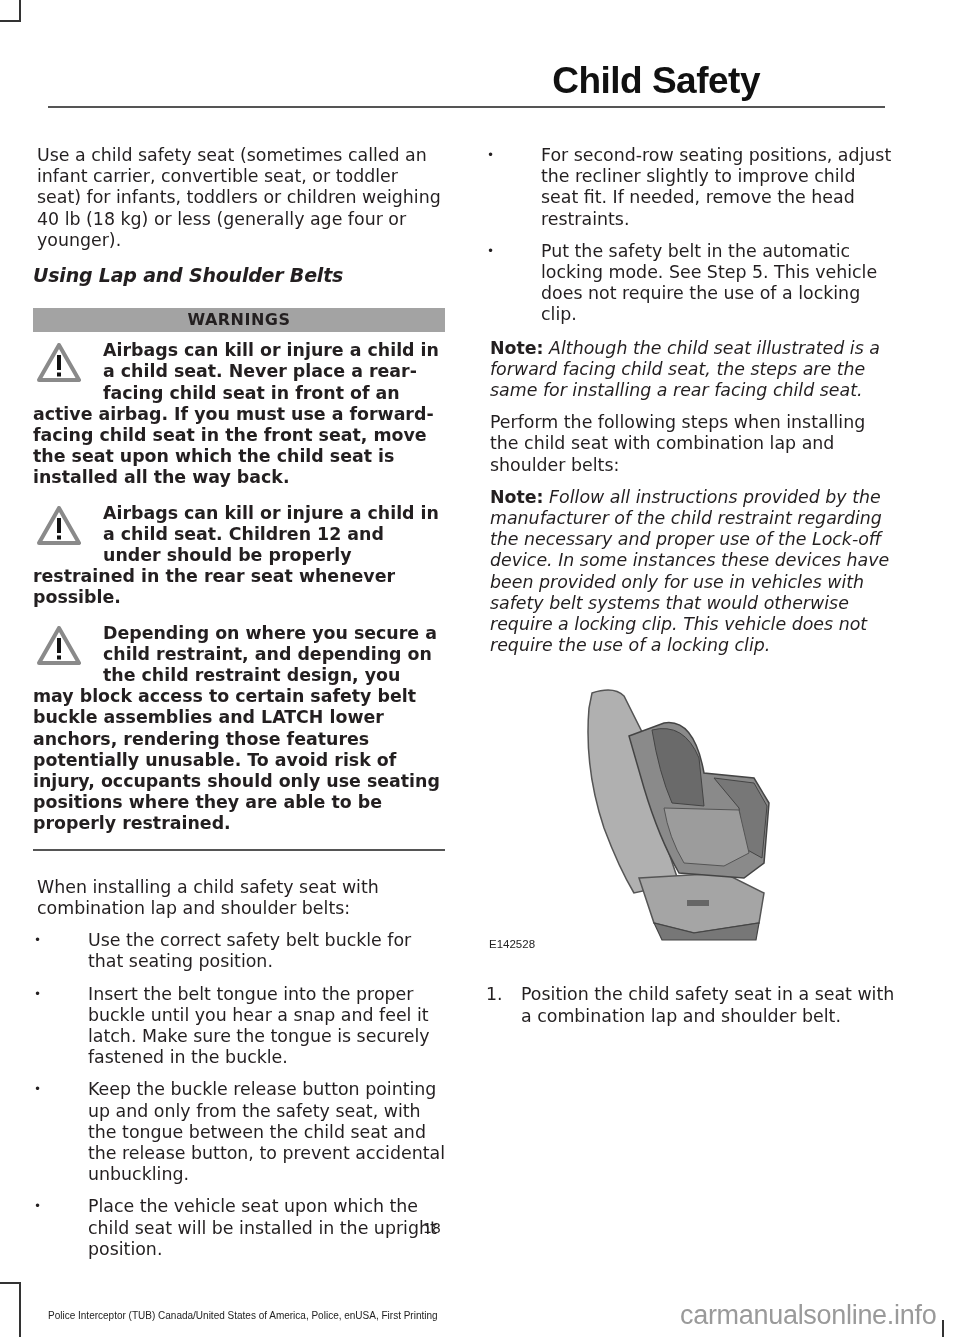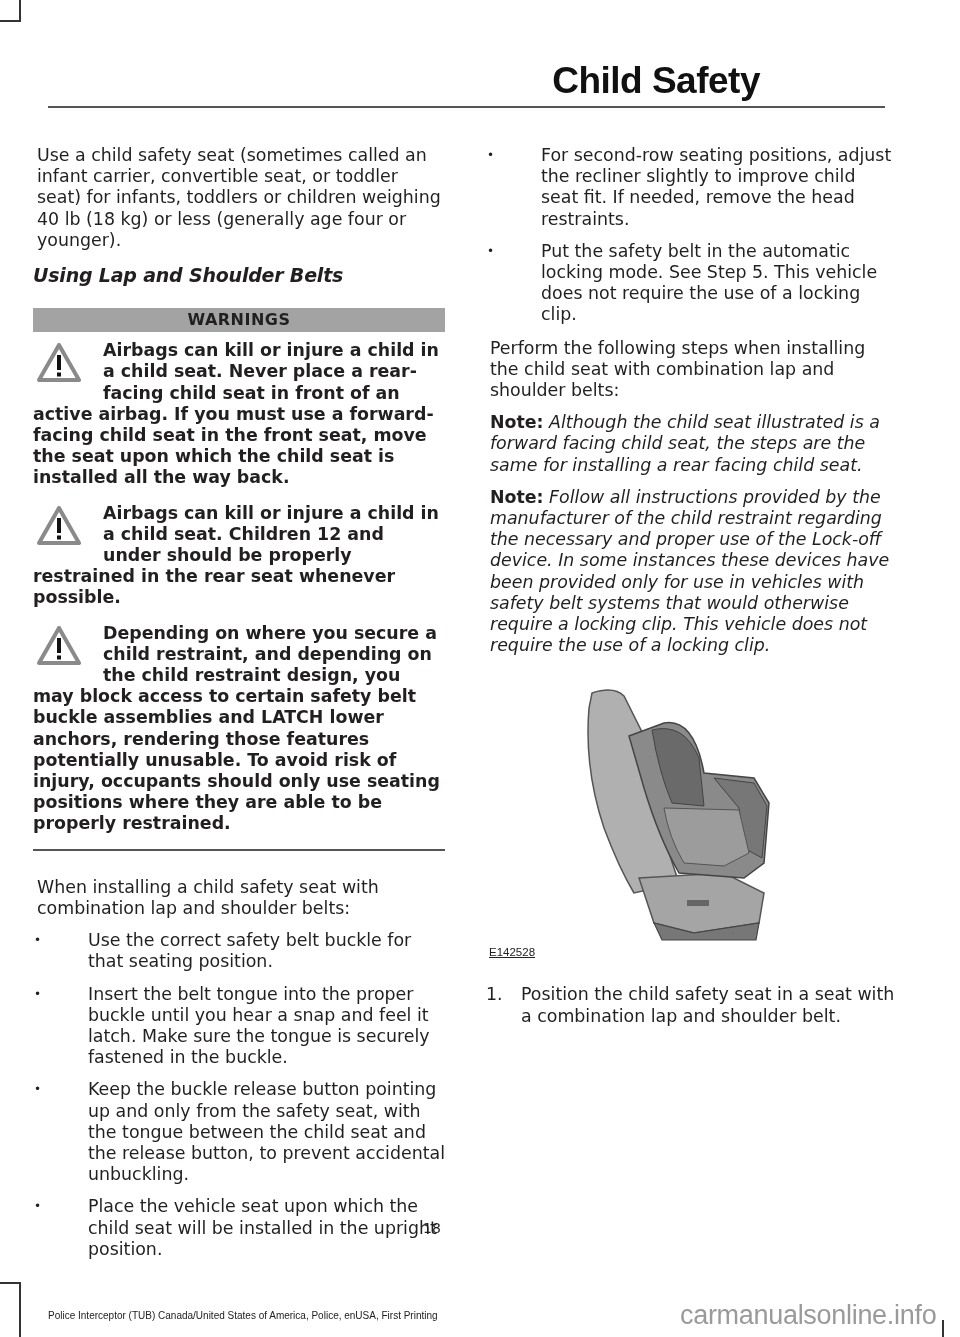--- a/index.html
+++ b/index.html
@@ -37,21 +37,21 @@
 
   ul.bullets { list-style: none; margin: 0 0 12px 0; padding: 0; }
   ul.bullets li { position: relative; padding-left: 55px; margin-bottom: 11px; }
   ul.bullets li .dot { position: absolute; left: 1px; top: 0; font-size: 12px; }
 
   .note-label { font-weight: bold; }
   .note-text { font-style: italic; }
 
   .figure { position: relative; height: 290px; margin: 22px 0 16px 0; }
   .figure svg { position: absolute; left: 58px; top: 0; }
-  .figure-id { position: absolute; left: 3px; bottom: 5px; font-size: 11.5px; font-family: "Liberation Sans", sans-serif; color: #222; text-decoration: underline; }
+  .figure-id { position: absolute; left: 3px; bottom: 13px; font-size: 11.5px; font-family: "Liberation Sans", sans-serif; color: #222; }
 
   ol.steps { list-style: none; margin: 0; padding: 0; }
   ol.steps li { position: relative; padding-left: 35px; }
   ol.steps li .num { position: absolute; left: 0; top: 0; }
 
   .page-number { position: absolute; top: 1220px; left: 12px; width: 840px; text-align: center; font-size: 14px; }
   .footer-text { position: absolute; top: 1310px; left: 48px; font-family: "Liberation Sans", sans-serif; font-size: 10px; color: #222; }
   .watermark { position: absolute; top: 1300px; left: 680px; font-family: "Liberation Sans", sans-serif; font-size: 27px; color: #9a9a9a; letter-spacing: -0.3px; }
 </style>
 </head>
@@ -110,22 +110,22 @@
     <li><span class="dot">•</span><span>Keep the buckle release button pointing up and only from the safety seat, with the tongue between the child seat and the release button, to prevent accidental unbuckling.</span></li>
     <li><span class="dot">•</span><span>Place the vehicle seat upon which the child seat will be installed in the upright position.</span></li>
   </ul>
 </div>
 
 <div class="col col-right">
   <ul class="bullets">
     <li><span class="dot">•</span><span>For second-row seating positions, adjust the recliner slightly to improve child seat fit. If needed, remove the head restraints.</span></li>
     <li><span class="dot">•</span><span>Put the safety belt in the automatic locking mode. See Step 5. This vehicle does not require the use of a locking clip.</span></li>
   </ul>
+  <p><span class="note-label">Note:</span> <span class="note-text">Although the child seat illustrated is a forward facing child seat, the steps are the same for installing a rear facing child seat.</span></p>
   <p>Perform the following steps when installing the child seat with combination lap and shoulder belts:</p>
-  <p><span class="note-label">Note:</span> <span class="note-text">Although the child seat illustrated is a forward facing child seat, the steps are the same for installing a rear facing child seat.</span></p>
   <p><span class="note-label">Note:</span> <span class="note-text">Follow all instructions provided by the manufacturer of the child restraint regarding the necessary and proper use of the Lock-off device. In some instances these devices have been provided only for use in vehicles with safety belt systems that would otherwise require a locking clip. This vehicle does not require the use of a locking clip.</span></p>
 
   <div class="figure">
     <svg width="240" height="265" viewBox="0 0 240 265">
 
       <path d="M48,15 Q70,8 80,18 L100,58 Q95,110 125,175 L135,205 L90,215 Q75,190 60,150 Q40,90 45,30 Z" fill="#b0b0b0" stroke="#555" stroke-width="1.5"></path>
 
       <path d="M95,200 L180,195 L220,215 L215,245 L150,255 L110,245 Z" fill="#a5a5a5" stroke="#555" stroke-width="1.5"></path>
       <path d="M110,245 L150,255 L215,245 L212,262 L118,262 Z" fill="#777" stroke="#444" stroke-width="1.2"></path>
       <rect x="143" y="222" width="22" height="6" fill="#666"></rect>

